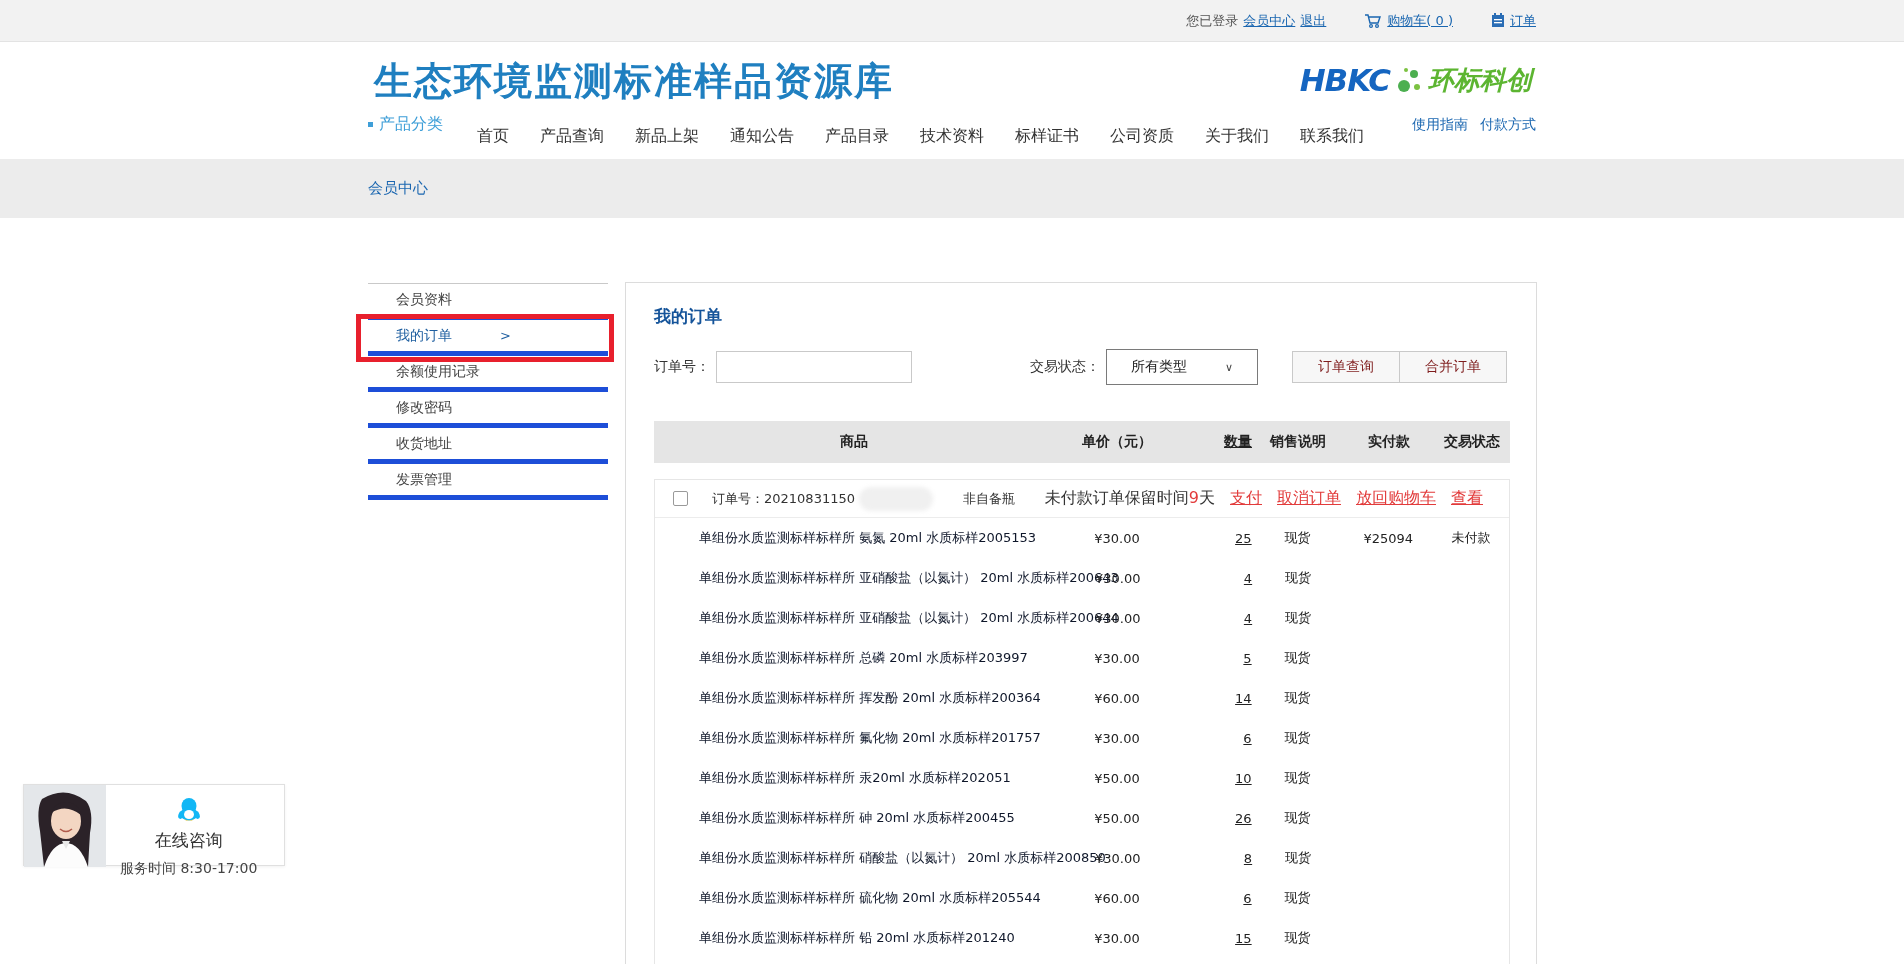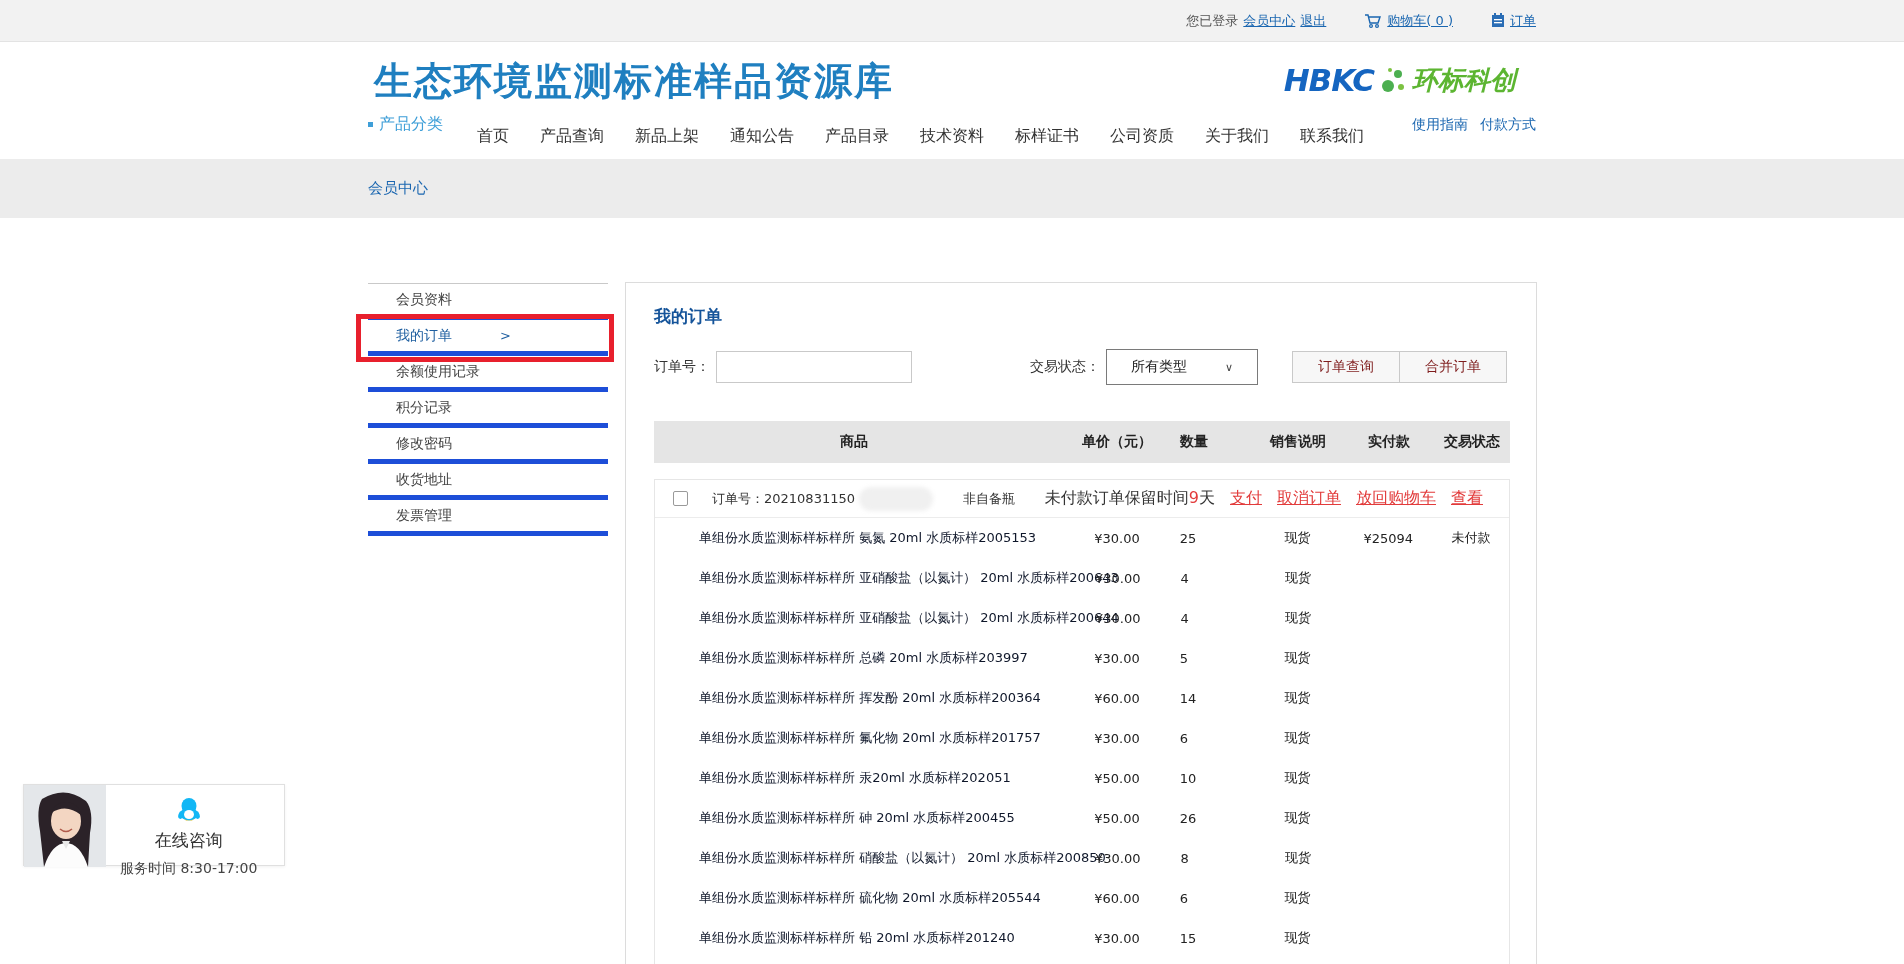--- a/index.html
+++ b/index.html
@@ -11,21 +11,21 @@
   #topbar { left:0; top:0; width:1904px; height:42px; background:#f2f2f2; border-bottom:1px solid #e3e3e3; }
   #topbar .inner { width:1168px; margin:0 auto; height:100%; display:flex; align-items:center; justify-content:flex-end; gap:38px; font-size:13px; }
   .tb-group { display:flex; align-items:center; gap:5px; }
   .tb-muted { color:#555; }
   a.tb-link { color:#1a66b0; text-decoration:underline; cursor:pointer; }
 
   
   #header { left:0; top:42px; width:1904px; height:117px; background:#fff; }
   #header .inner { width:1168px; margin:0 auto; position:relative; height:100%; }
   #logo-title { position:absolute; left:6px; top:14px; font-size:38px; font-weight:bold; color:#1f7fc0; letter-spacing:2px; }
-  #brand { position:absolute; right:20px; top:20px; display:flex; align-items:flex-end; gap:6px; }
+  #brand { position:absolute; right:4px; top:20px; display:flex; align-items:flex-end; gap:6px; }
   #brand .hbkc { font-size:31px; font-weight:bold; font-style:italic; color:#1565c0; letter-spacing:-1px; }
   #brand .cn { font-size:26px; font-weight:bold; font-style:italic; color:#5cb531; }
   .dots { position:relative; width:26px; height:30px; }
   .dots i { position:absolute; border-radius:50%; background:#4caf50; }
   .dots i:nth-child(1){ width:12px;height:12px;left:2px;top:12px; }
   .dots i:nth-child(2){ width:8px;height:8px;left:14px;top:2px; }
   .dots i:nth-child(3){ width:6px;height:6px;left:18px;top:16px; background:#7cc242; }
   .dots i:nth-child(4){ width:4px;height:4px;left:8px;top:0px; background:#7cc242; }
 
   #navrow { position:absolute; left:0px; bottom:12px; width:100%; display:flex; align-items:center; font-size:16px; }
@@ -57,21 +57,21 @@
   #status-select { width:152px; height:36px; border:1px solid #7a7a7a; margin-left:6px; display:flex; align-items:center; justify-content:space-between; padding:0 24px; font-size:14px; color:#222; cursor:pointer; background:#fff; }
   #status-select .chev { font-size:11px; color:#444; }
   #btn-group { display:flex; margin-left:34px; }
   .gbtn { width:108px; height:32px; background:#f7f7f7; border:1px solid #c9c9c9; font-size:14px; color:#7f1d1d; display:flex; align-items:center; justify-content:center; cursor:pointer; }
   .gbtn + .gbtn { margin-left:-1px; }
 
   
   #thead { position:absolute; left:28px; top:138px; width:856px; height:42px; background:#e5e5e5; display:flex; align-items:center; font-size:14px; font-weight:600; color:#222; }
   .col-product { width:400px; text-align:center; }
   .col-price { width:126px; text-align:center; }
-  .col-qty { width:72px; text-align:left; }
+  .col-qty { width:72px; text-align:right;text-decoration:underline; }
   .col-sale { width:92px; text-align:center; }
   .col-paid { width:90px; text-align:center; }
   .col-status { width:76px; text-align:center; }
 
   #order-block { position:absolute; left:28px; top:196px; width:856px; height:530px; border:1px solid #e6e6e6; background:#fff; }
   #order-head { height:38px; display:flex; align-items:center; border-bottom:1px solid #ececec; font-size:13px; color:#333; padding:0 26px 0 18px; }
   #order-check { width:15px; height:15px; border:1px solid #9a9a9a; border-radius:2px; background:#fff; cursor:pointer; }
   #order-no-wrap { margin-left:24px; display:flex; align-items:center; }
   .redact { display:inline-block; width:74px; height:24px; background:#f0f0f0; border-radius:12px; filter:blur(2px); margin:0 4px; }
   #bottle-note { margin-left:26px; }
@@ -173,23 +173,20 @@
 <div id="sidebar" class="abs">
     <div class="side-item">
       <span>会员资料</span>
     </div>
     <div class="side-item active">
       <span>我的订单</span>
       <span class="arrow">&gt;</span>
     </div>
     <div class="side-item">
       <span>余额使用记录</span>
-    </div>
-    <div class="side-item">
-      <span>积分记录</span>
     </div>
     <div class="side-item">
       <span>修改密码</span>
     </div>
     <div class="side-item">
       <span>收货地址</span>
     </div>
     <div class="side-item">
       <span>发票管理</span>
     </div>

